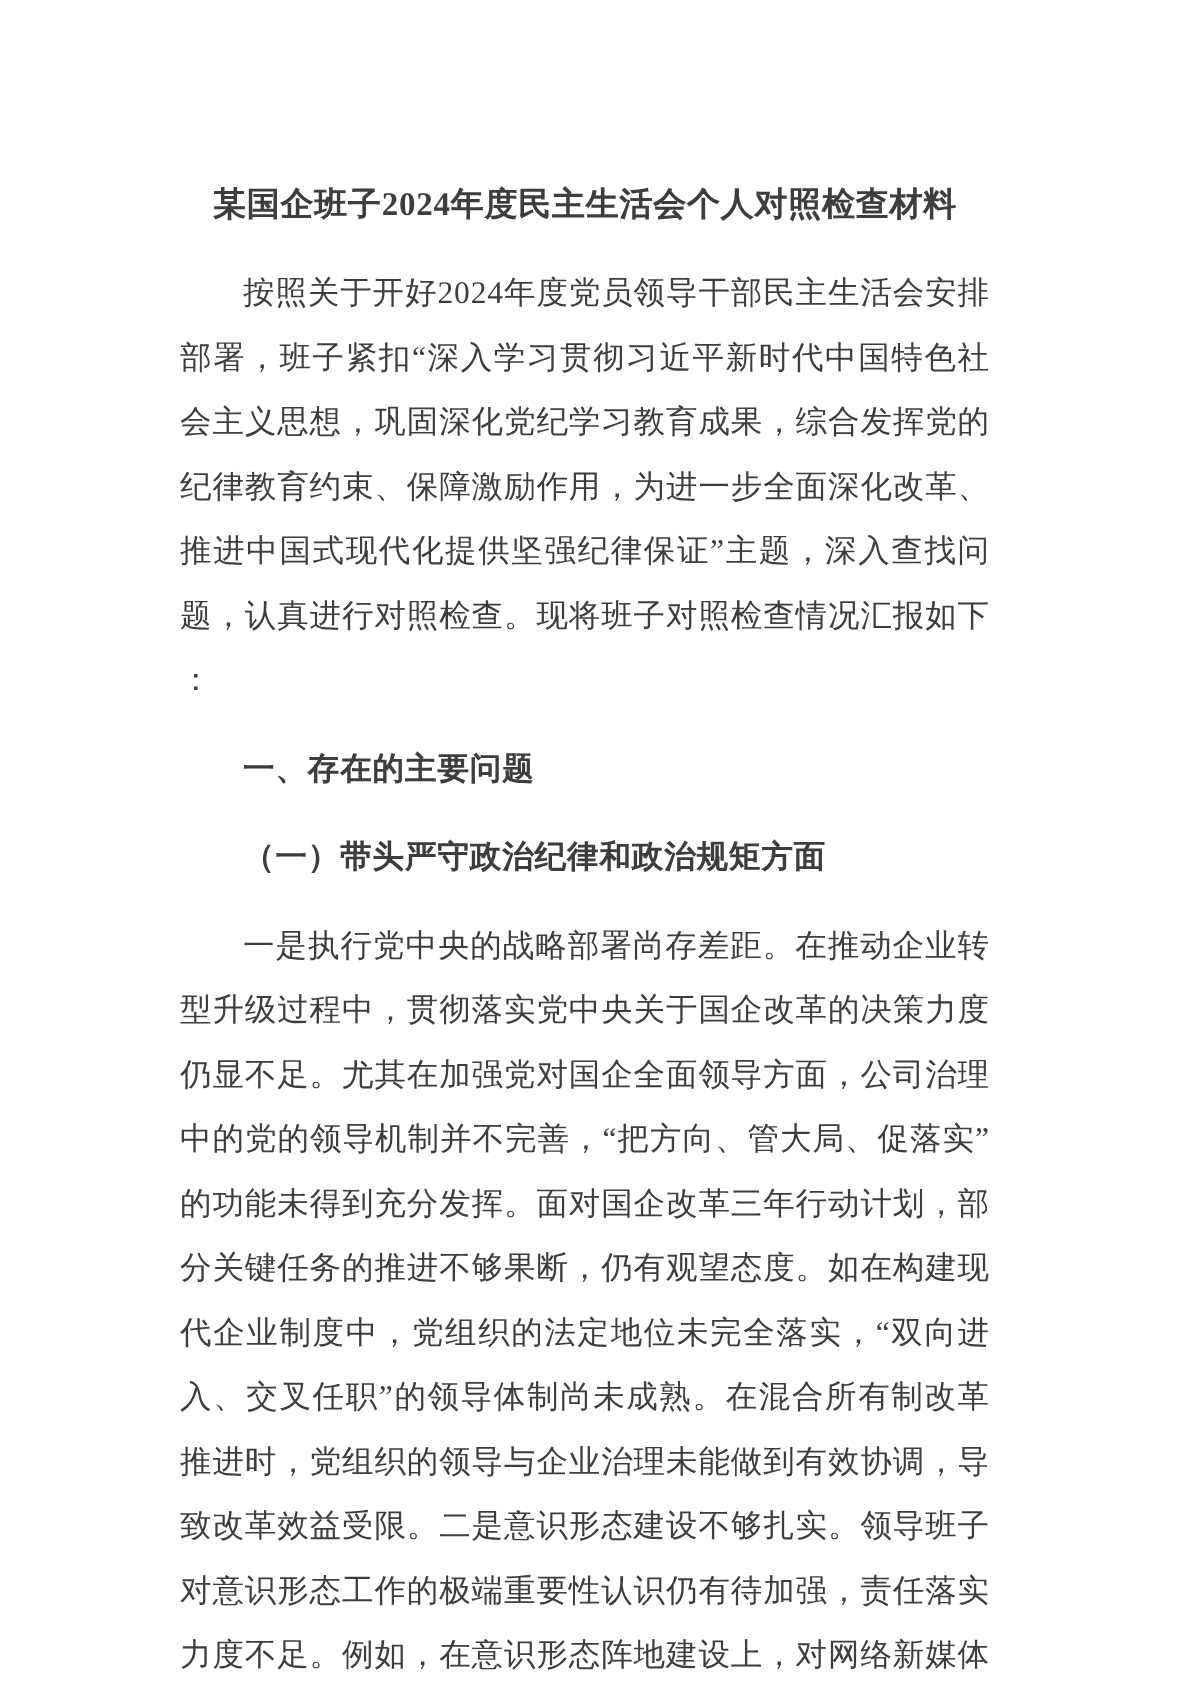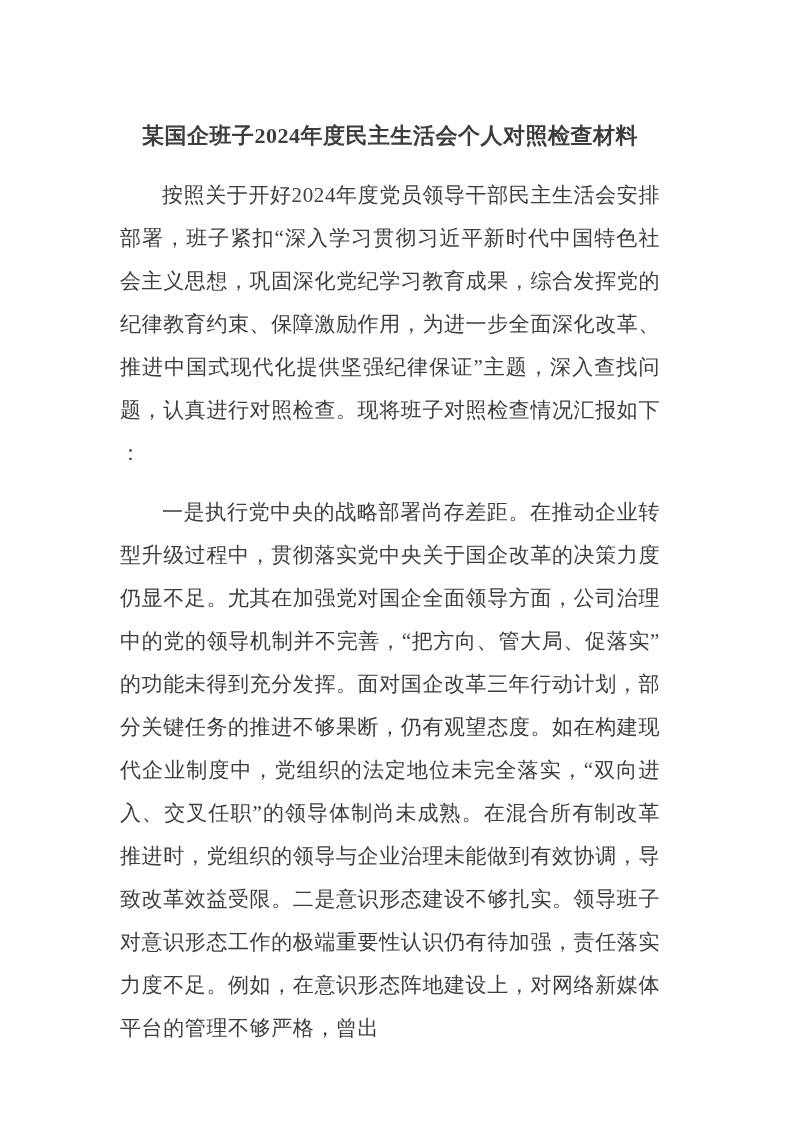--- a/index.html
+++ b/index.html
@@ -49,15 +49,17 @@
     font-weight: bold;
   }
 </style>
 </head>
 <body>
 
 <div class="page">
   <div class="content">
     <h1 class="doc-title">某国企班子2024年度民主生活会个人对照检查材料</h1>
     <p class="para">按照关于开好2024年度党员领导干部民主生活会安排部署，班子紧扣“深入学习贯彻习近平新时代中国特色社会主义思想，巩固深化党纪学习教育成果，综合发挥党的纪律教育约束、保障激励作用，为进一步全面深化改革、推进中国式现代化提供坚强纪律保证”主题，深入查找问题，认真进行对照检查。现将班子对照检查情况汇报如下：</p>
+    <p class="para heading-1">一、存在的主要问题</p>
+    <p class="para heading-2">（一）带头严守政治纪律和政治规矩方面</p>
     <p class="para">一是执行党中央的战略部署尚存差距。在推动企业转型升级过程中，贯彻落实党中央关于国企改革的决策力度仍显不足。尤其在加强党对国企全面领导方面，公司治理中的党的领导机制并不完善，“把方向、管大局、促落实”的功能未得到充分发挥。面对国企改革三年行动计划，部分关键任务的推进不够果断，仍有观望态度。如在构建现代企业制度中，党组织的法定地位未完全落实，“双向进入、交叉任职”的领导体制尚未成熟。在混合所有制改革推进时，党组织的领导与企业治理未能做到有效协调，导致改革效益受限。二是意识形态建设不够扎实。领导班子对意识形态工作的极端重要性认识仍有待加强，责任落实力度不足。例如，在意识形态阵地建设上，对网络新媒体平台的管理不够严格，曾出</p>
   </div>
 </div>
 
 </body></html>

